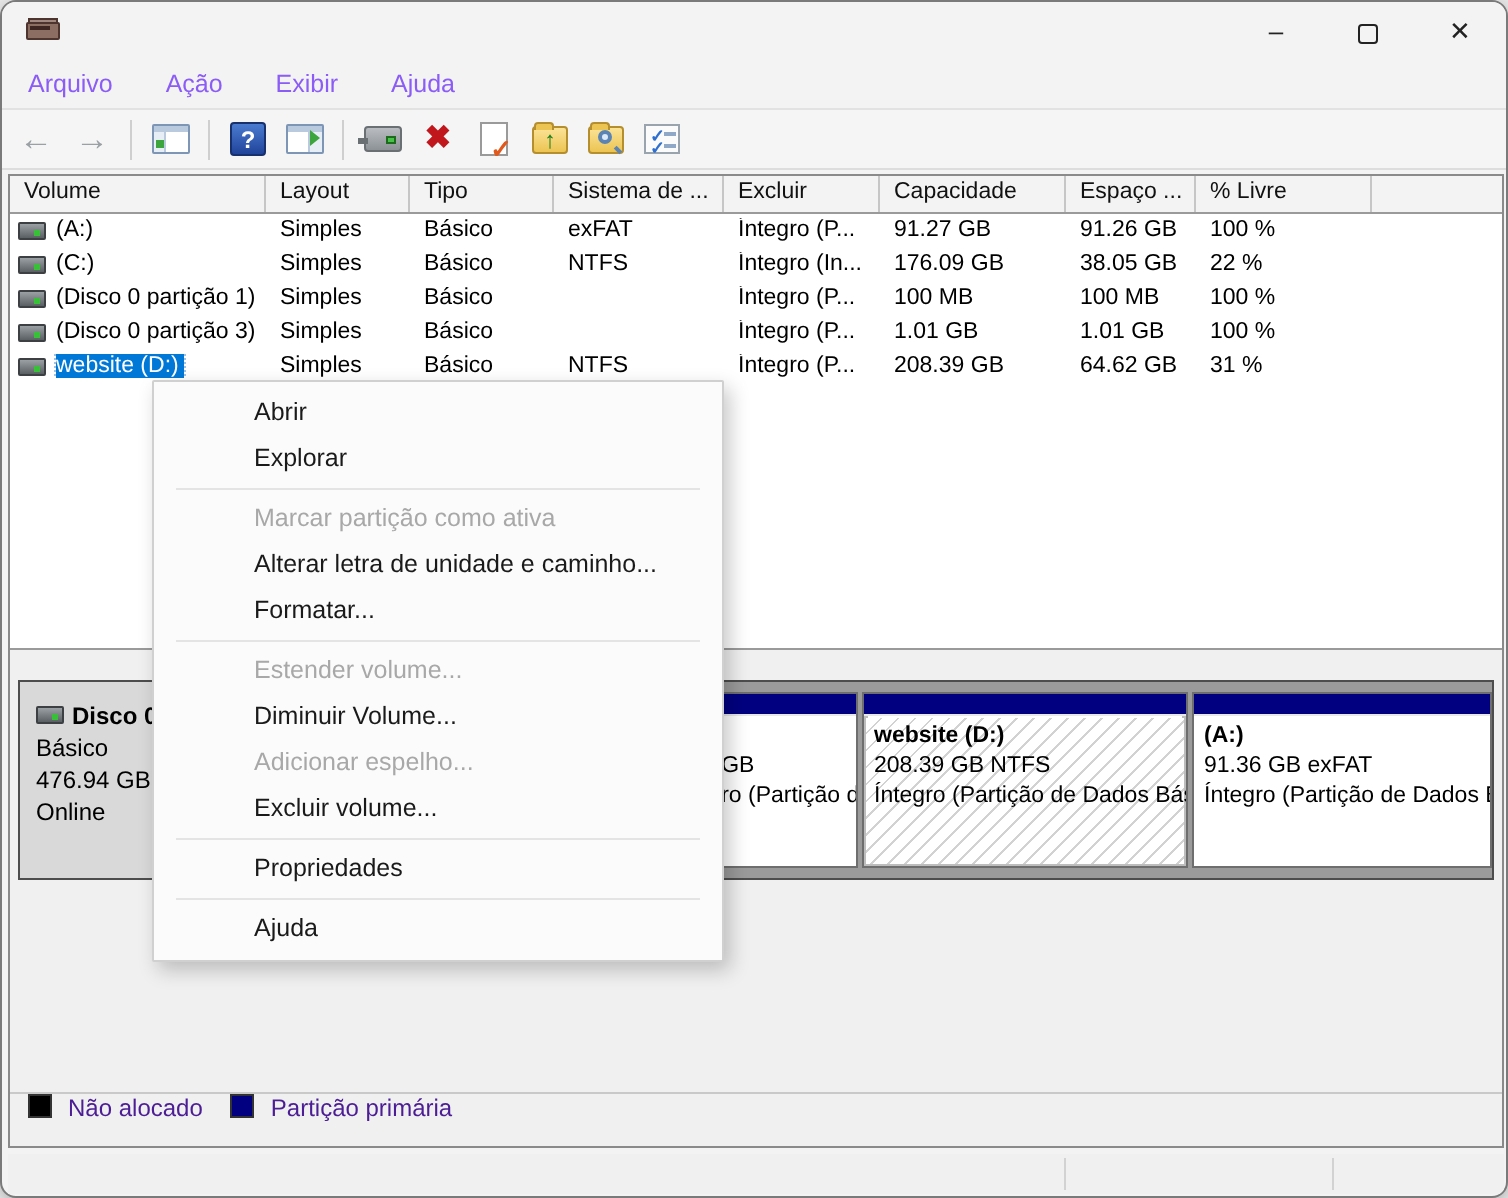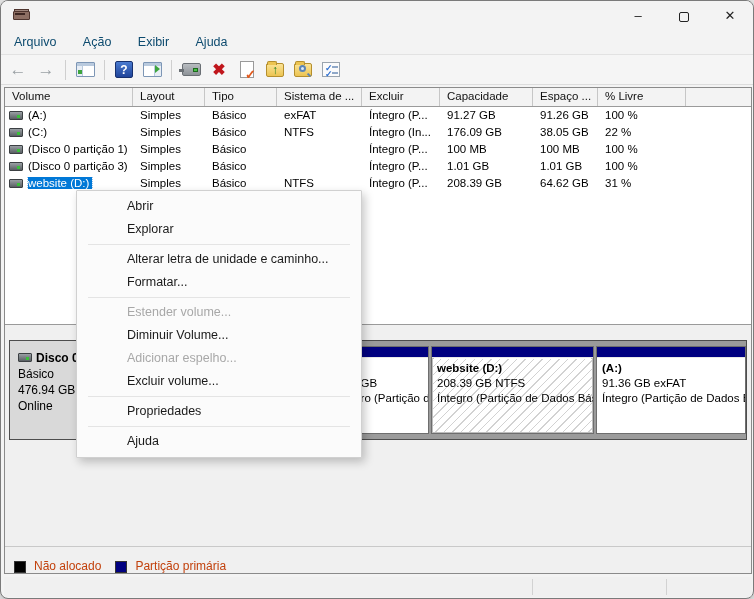--- a/index.html
+++ b/index.html
@@ -16,21 +16,21 @@
   .app-icon .slot { position:absolute; left:2px; top:4px; width:10px; height:2px; background:#3e2723; }
   .app-icon .top { position:absolute; left:1px; top:0; width:15px; height:3px; background:#a1887f; border:1px solid #4e342e; }
   .title-text { position:absolute; left:38px; top:7px; font-size:12.5px; color:#1a1a1a; }
   .win-btn { position:absolute; top:0; width:46px; height:30px; text-align:center; line-height:30px; font-size:13px; color:#222; }
   .btn-min { right:92px; }
   .btn-max { right:46px; }
   .btn-close { right:0; }
   .max-box { display:inline-block; width:10px; height:10px; border:1.2px solid #222; border-radius:2px; vertical-align:middle; }
   
   .menubar { position:absolute; left:0; top:30px; width:100%; height:24px; background:#f3f3f3; border-bottom:1px solid #e2e2e2; }
-  .menu-top-item { display:inline-block; padding:4px 11px; font-size:12.5px; color:#0c4a6e; }
+  .menu-top-item { display:inline-block; padding:4px 11px; font-size:12.5px; color:#8b5cf6; }
   .menubar-inner { padding-left:2px; }
   
   .toolbar { position:absolute; left:0; top:54px; width:100%; height:30px; background:#f5f5f5; border-bottom:1px solid #dddddd; display:flex; align-items:center; padding-left:6px; gap:6px; }
   .tb-sep { width:1px; height:20px; background:#cfcfcf; margin:0 2px; }
   .tb-btn { width:22px; height:22px; display:flex; align-items:center; justify-content:center; position:relative; }
   .arrow-glyph { font-size:17px; font-weight:bold; color:#9aa0a4; line-height:1; }
   .win-icon { width:19px; height:15px; border:1px solid #7d96b5; background:#fff; position:relative; border-radius:1px; }
   .win-icon .bar { position:absolute; left:0; top:0; right:0; height:3px; background:#b9cade; }
   .win-icon .leftpane { position:absolute; left:0; top:3px; bottom:0; width:6px; background:#e8eef5; border-right:1px solid #b9cade; }
   .win-icon .rightpane { position:absolute; right:0; top:3px; bottom:0; width:7px; background:#e8eef5; border-left:1px solid #b9cade; }
@@ -73,21 +73,21 @@
   .disk-hdr .drive-ico { display:inline-block; margin-right:4px; vertical-align:middle; }
   .part { position:absolute; top:5px; height:88px; background:#fff; border:1px solid #6e6e6e; overflow:hidden; }
   .part .band { height:11px; background:#000080; border-bottom:1px solid #e8e8e8; }
   .part .ptxt { padding:3px 0 0 5px; font-size:11.5px; line-height:15px; white-space:nowrap; }
   .part .pl1 { font-weight:bold; min-height:15px; }
   .part-selected { box-shadow:0 0 0 2px #bdbdbd inset; }
   .part-selected .pbody { position:absolute; left:1px; right:1px; top:12px; bottom:1px;
      background:repeating-linear-gradient(135deg,#ffffff 0px,#ffffff 5px,#d2d2d2 5px,#d2d2d2 6px); }
   .part .ptxt { position:relative; z-index:2; }
   
-  .legend { position:absolute; left:0; bottom:0; width:746px; height:27px; background:#f0f0f0; border-top:1px solid #c9c9c9; display:flex; align-items:flex-end; padding-left:9px; gap:8px; font-size:12px; color:#c2410c; }
+  .legend { position:absolute; left:0; bottom:0; width:746px; height:27px; background:#f0f0f0; border-top:1px solid #c9c9c9; display:flex; align-items:flex-start; padding-left:9px; gap:8px; font-size:12px; color:#4c1d95; }
   .swatch { width:12px; height:12px; border:1px solid #333; flex:0 0 auto; }
   
   .statusbar { position:absolute; left:3px; top:576px; width:748px; height:20px; background:#f0f0f0; }
   .sb-div { position:absolute; top:2px; width:1px; height:16px; background:#d2d2d2; }
   
   .ctx-menu { position:absolute; left:75px; top:189px; width:286px; background:#fbfbfb; border:1px solid #d0d0d0; border-radius:1px;
     box-shadow:3px 4px 10px rgba(0,0,0,.22); padding:4px 0; z-index:60; }
   .ctx-item { height:23px; line-height:23px; padding-left:50px; font-size:12.5px; color:#1a1a1a; white-space:nowrap; }
   .ctx-item.disabled { color:#a8a8a8; }
   .ctx-sep { height:1px; background:#e4e4e4; margin:3px 11px; }
@@ -329,20 +329,21 @@
 
   <div class="statusbar">
     <div class="sb-div" style="left:528px"></div>
     <div class="sb-div" style="left:662px"></div>
   </div>
 
   <div class="ctx-menu">
     <div class="ctx-item">Abrir</div>
     <div class="ctx-item">Explorar</div>
     <div class="ctx-sep"></div>
+    <div class="ctx-item disabled">Marcar partição como ativa</div>
     <div class="ctx-item">Alterar letra de unidade e caminho...</div>
     <div class="ctx-item">Formatar...</div>
     <div class="ctx-sep"></div>
     <div class="ctx-item disabled">Estender volume...</div>
     <div class="ctx-item">Diminuir Volume...</div>
     <div class="ctx-item disabled">Adicionar espelho...</div>
     <div class="ctx-item">Excluir volume...</div>
     <div class="ctx-sep"></div>
     <div class="ctx-item">Propriedades</div>
     <div class="ctx-sep"></div>

